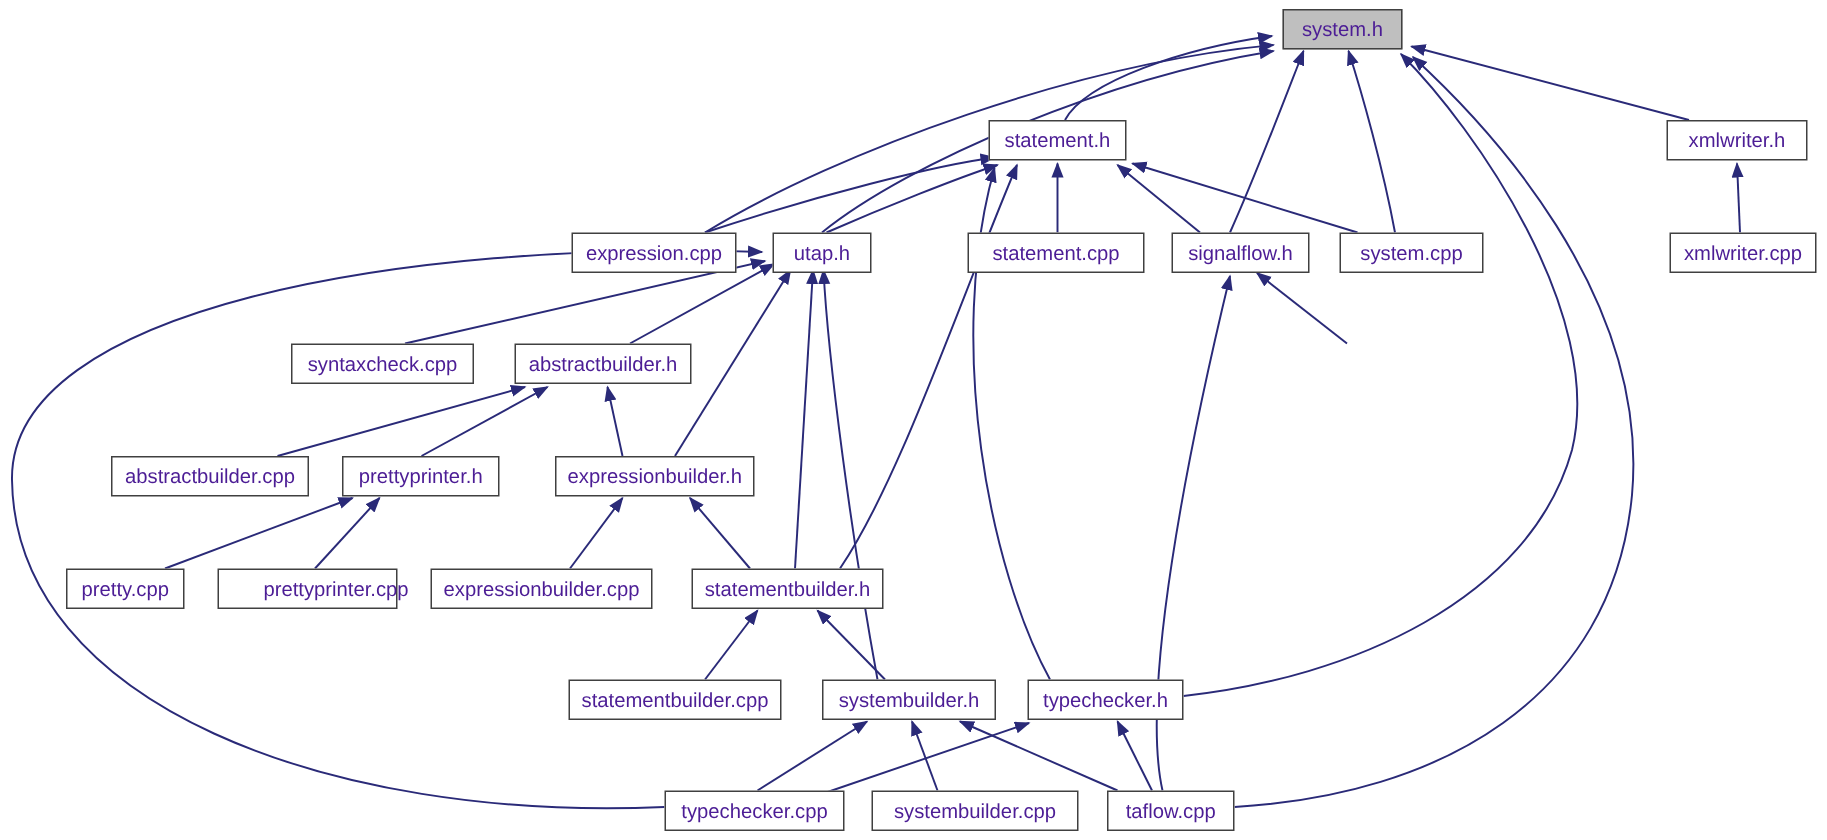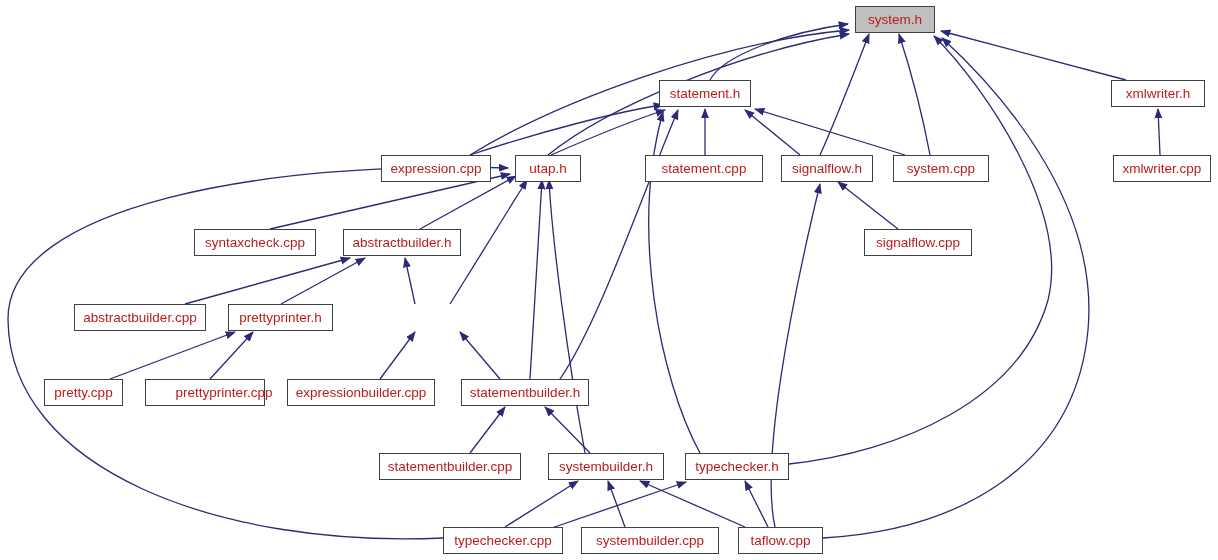--- a/index.html
+++ b/index.html
@@ -30,21 +30,21 @@
     height: 560px;
   }
   .node {
     position: absolute;
     box-sizing: border-box;
     display: flex;
     align-items: center;
     justify-content: center;
     border: 1px solid #404040;
     background: #ffffff;
-    color: #b91c1c;
+    color: #4c1d95;
     font-size: 13.5px;
     line-height: 1;
     white-space: nowrap;
     height: 27px;
   }
   .node.root {
     background: #bfbfbf;
     border-color: #404040;
   }
 </style>
@@ -126,28 +126,28 @@
       </div>
       <div class="node" style="left: 1113px; top: 155px; width: 98px;">
         <span>xmlwriter.cpp</span>
       </div>
       <div class="node" style="left: 194px; top: 229px; width: 122px;">
         <span>syntaxcheck.cpp</span>
       </div>
       <div class="node" style="left: 343px; top: 229px; width: 118px;">
         <span>abstractbuilder.h</span>
       </div>
-      <div class="node" style="left: 864px; top: 229px; width: 108px;">
-        <span>signalflow.cpp</span>
-      </div>
       <div class="node" style="left: 228px; top: 304px; width: 105px;">
         <span>prettyprinter.h</span>
       </div>
       <div class="node" style="left: 74px; top: 304px; width: 132px;">
         <span>abstractbuilder.cpp</span>
+      </div>
+      <div class="node" style="left: 370px; top: 304px; width: 133px;">
+        <span>expressionbuilder.h</span>
       </div>
       <div class="node" style="left: 44px; top: 379px; width: 79px;">
         <span>pretty.cpp</span>
       </div>
       <div class="node" style="left: 145px; top: 379px; width: 120px; padding-left: 38px;">
         <span>prettyprinter.cpp</span>
       </div>
       <div class="node" style="left: 287px; top: 379px; width: 148px;">
         <span>expressionbuilder.cpp</span>
       </div>

